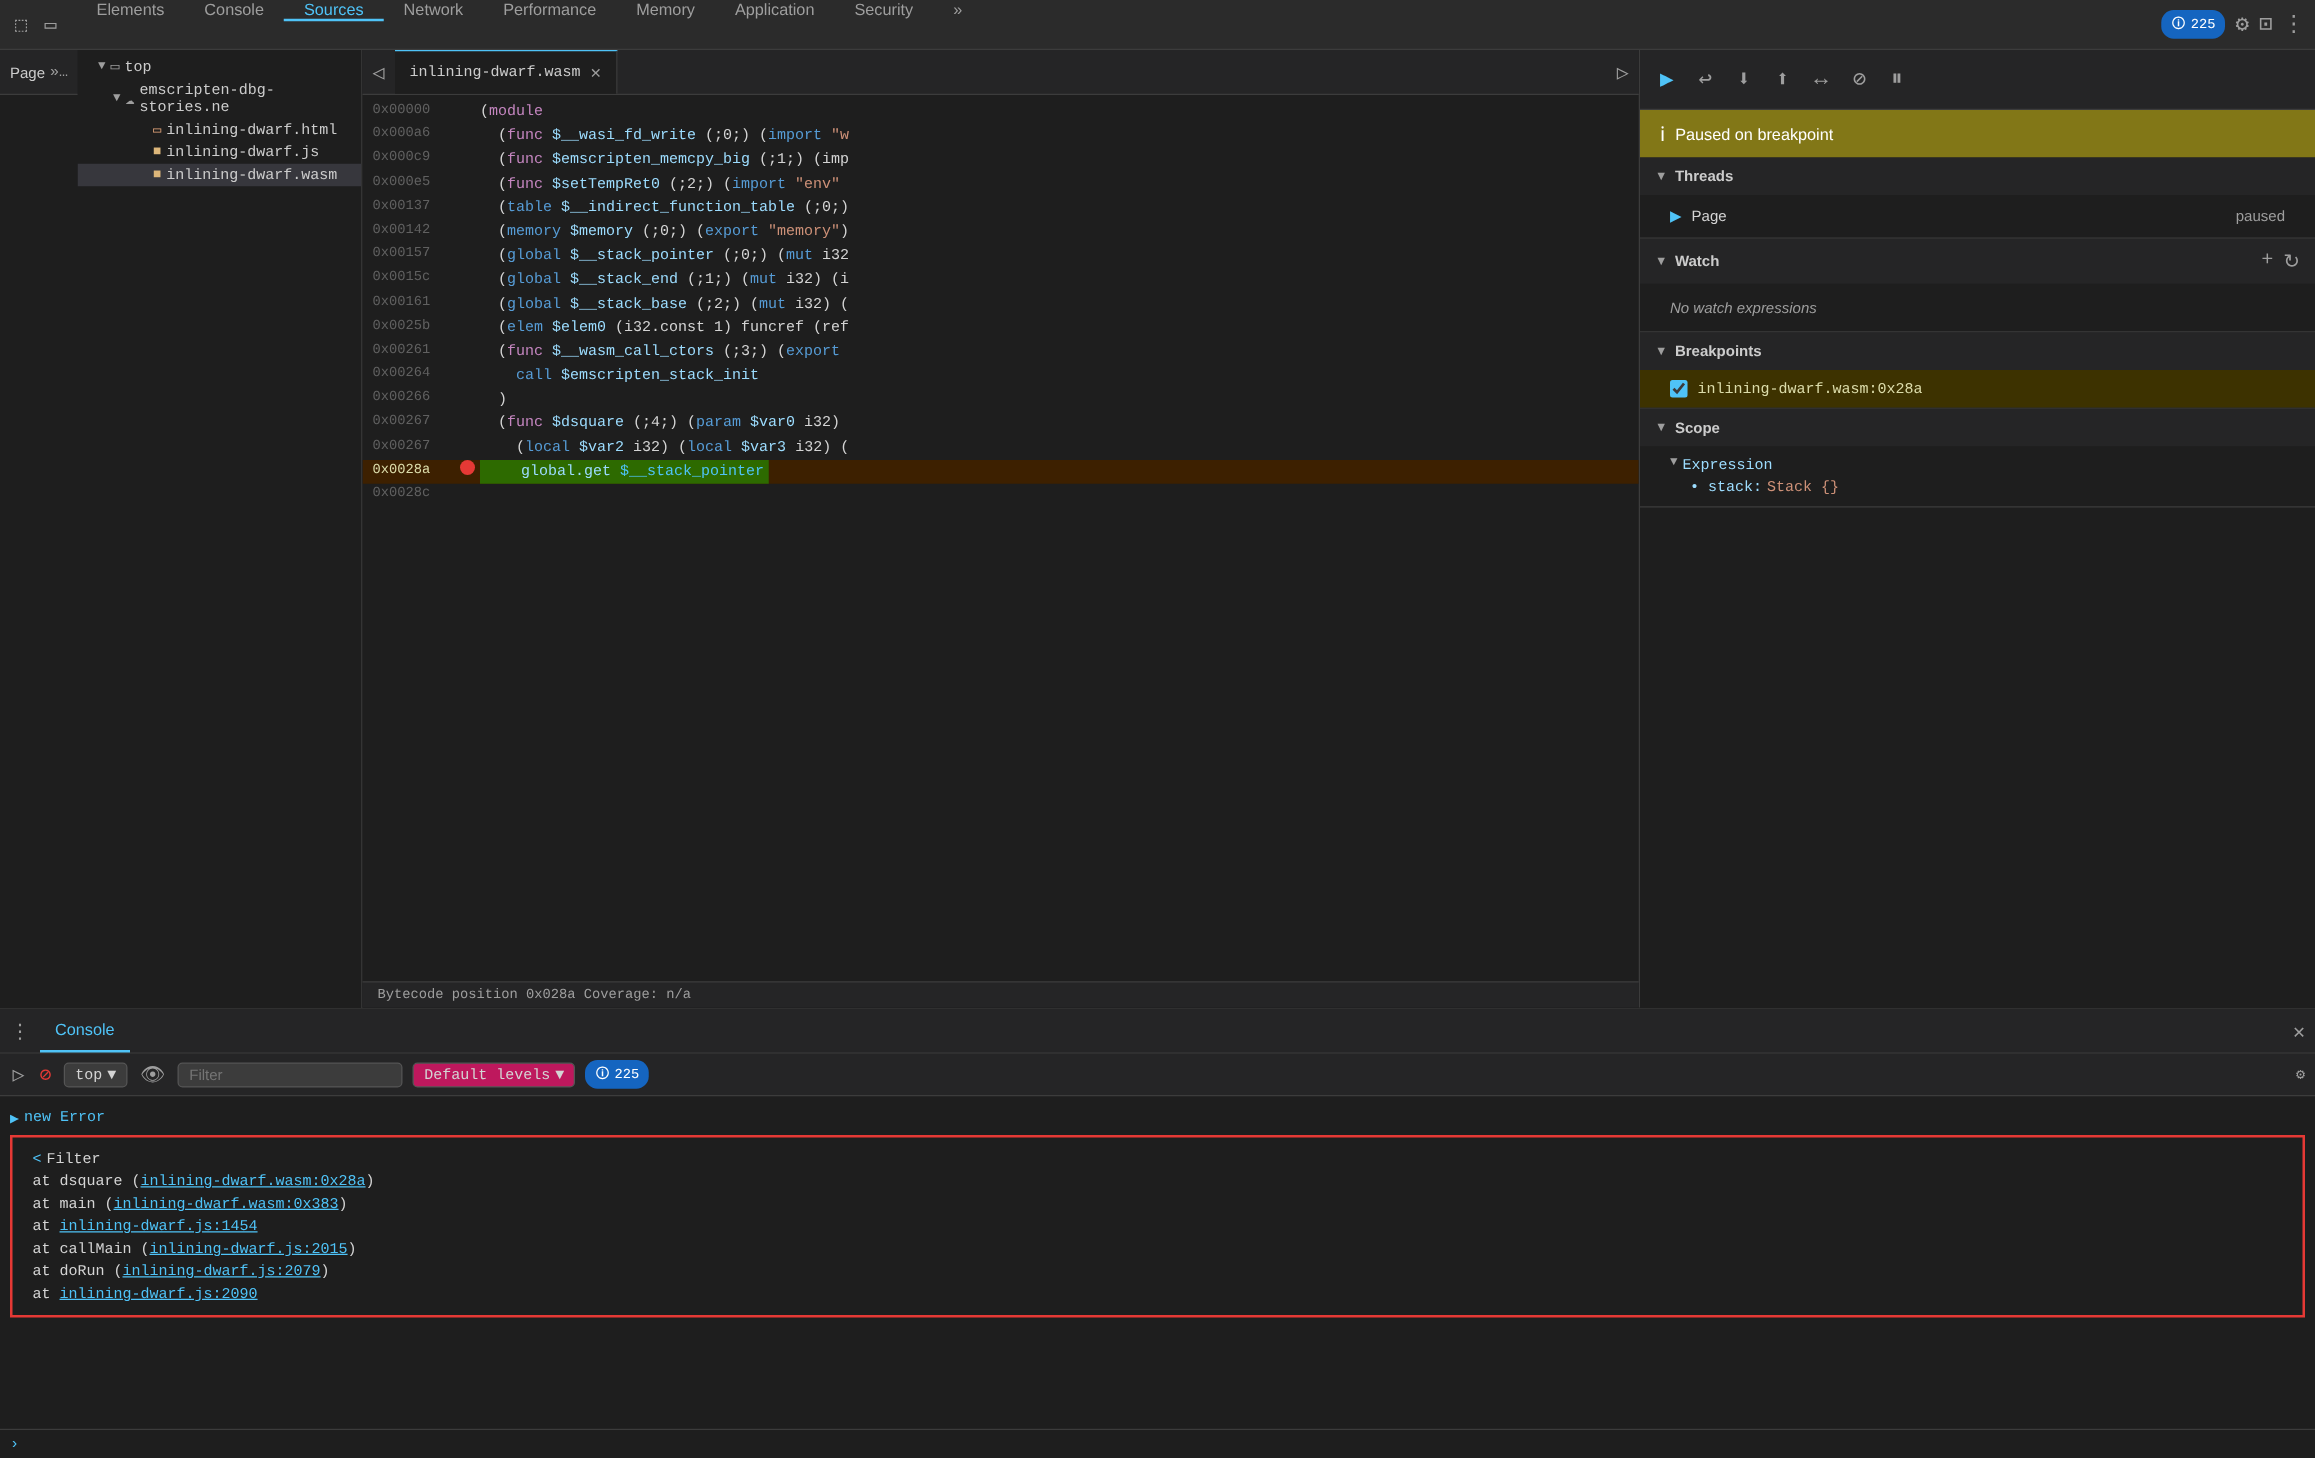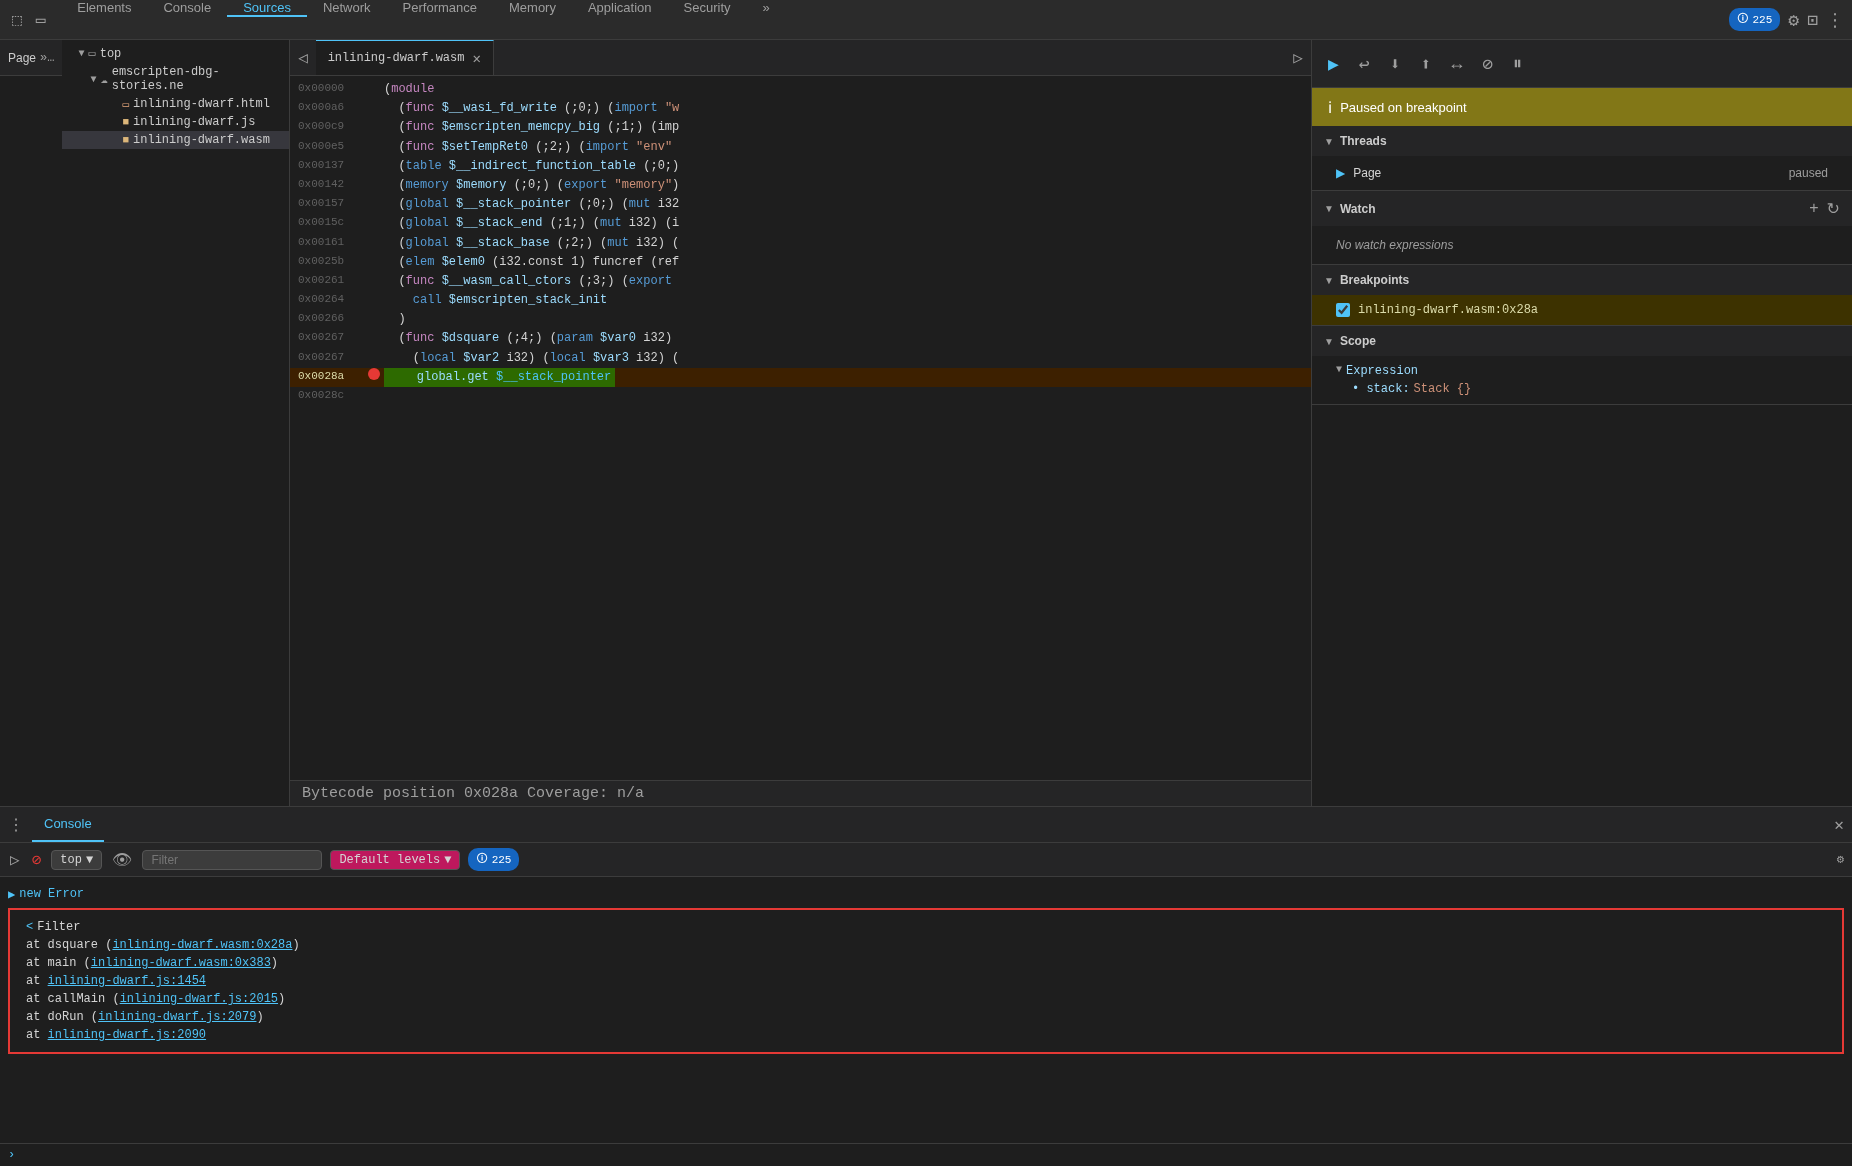--- a/index.html
+++ b/index.html
@@ -211,21 +211,21 @@
     .code-text { color: #d4d4d4; }
     .kw-purple { color: #c586c0; }
     .kw-blue { color: #569cd6; }
     .kw-teal { color: #9cdcfe; }
     .kw-string { color: #ce9178; }
     .code-status-bar {
       border-top: 1px solid #3c3c3c;
       padding: 4px 12px;
       background: #252526;
       color: #9e9e9e;
-      font-size: 15px;
+      font-size: 11px;
     }
 
     
     .debugger-panel {
       width: 540px;
       background: #1e1e1e;
       display: flex;
       flex-direction: column;
       overflow-y: auto;
     }

